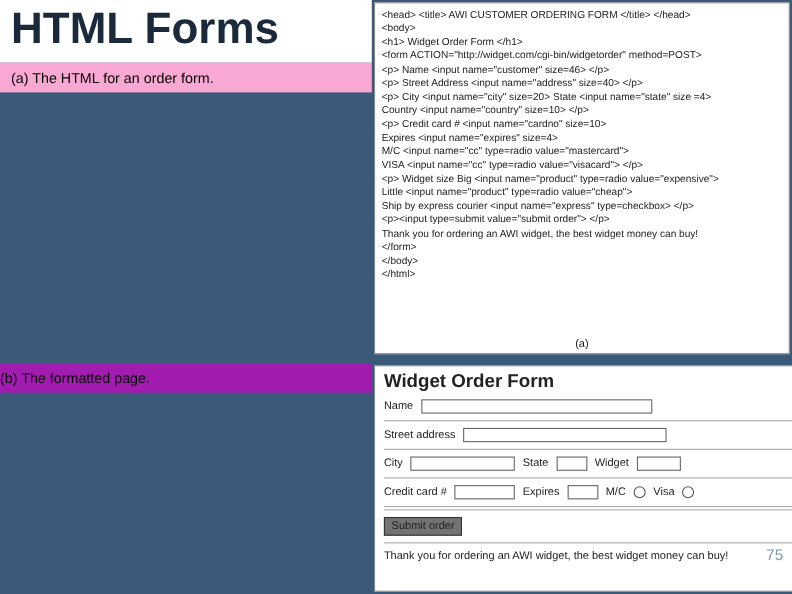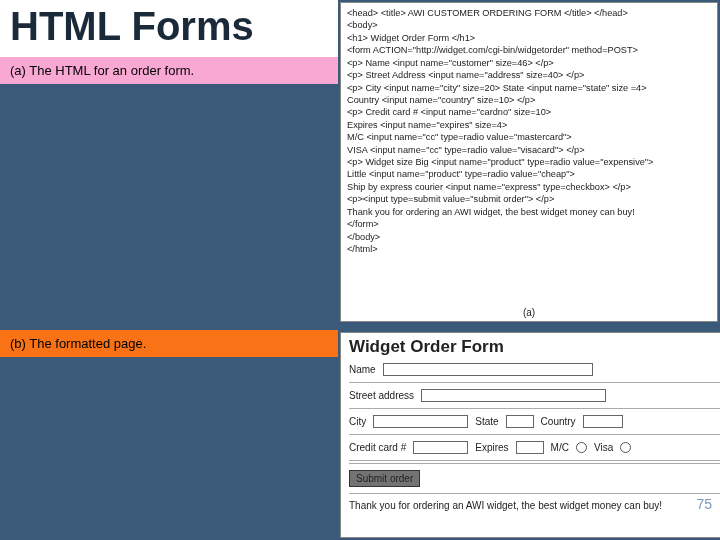--- a/index.html
+++ b/index.html
@@ -23,24 +23,24 @@
     background: #f9a8d4;
     color: #000;
     font-size: 13px;
     padding: 6px 10px;
     width: 338px;
   }
   .caption-b {
     position: absolute;
     left: 0;
     top: 330px;
-    background: #f97316;
+    background: #a21caf;
     color: #000;
     font-size: 13px;
-    padding: 6px 10px;
+    padding: 6px 0;
     width: 338px;
   }
   .code-box {
     position: absolute;
     left: 340px;
     top: 2px;
     width: 378px;
     height: 320px;
     background: #fff;
     border: 1px solid #888;
@@ -172,21 +172,21 @@
     <span>Street address</span>
     <span class="fake-input" style="width:185px"></span>
   </div>
   <hr>
 
   <div class="row">
     <span>City</span>
     <span class="fake-input" style="width:95px"></span>
     <span>State</span>
     <span class="fake-input" style="width:28px"></span>
-    <span>Country</span>
+    <span>Widget</span>
     <span class="fake-input" style="width:40px"></span>
   </div>
   <hr>
 
   <div class="row">
     <span>Credit card #</span>
     <span class="fake-input" style="width:55px"></span>
     <span>Expires</span>
     <span class="fake-input" style="width:28px"></span>
     <span>M/C</span>

